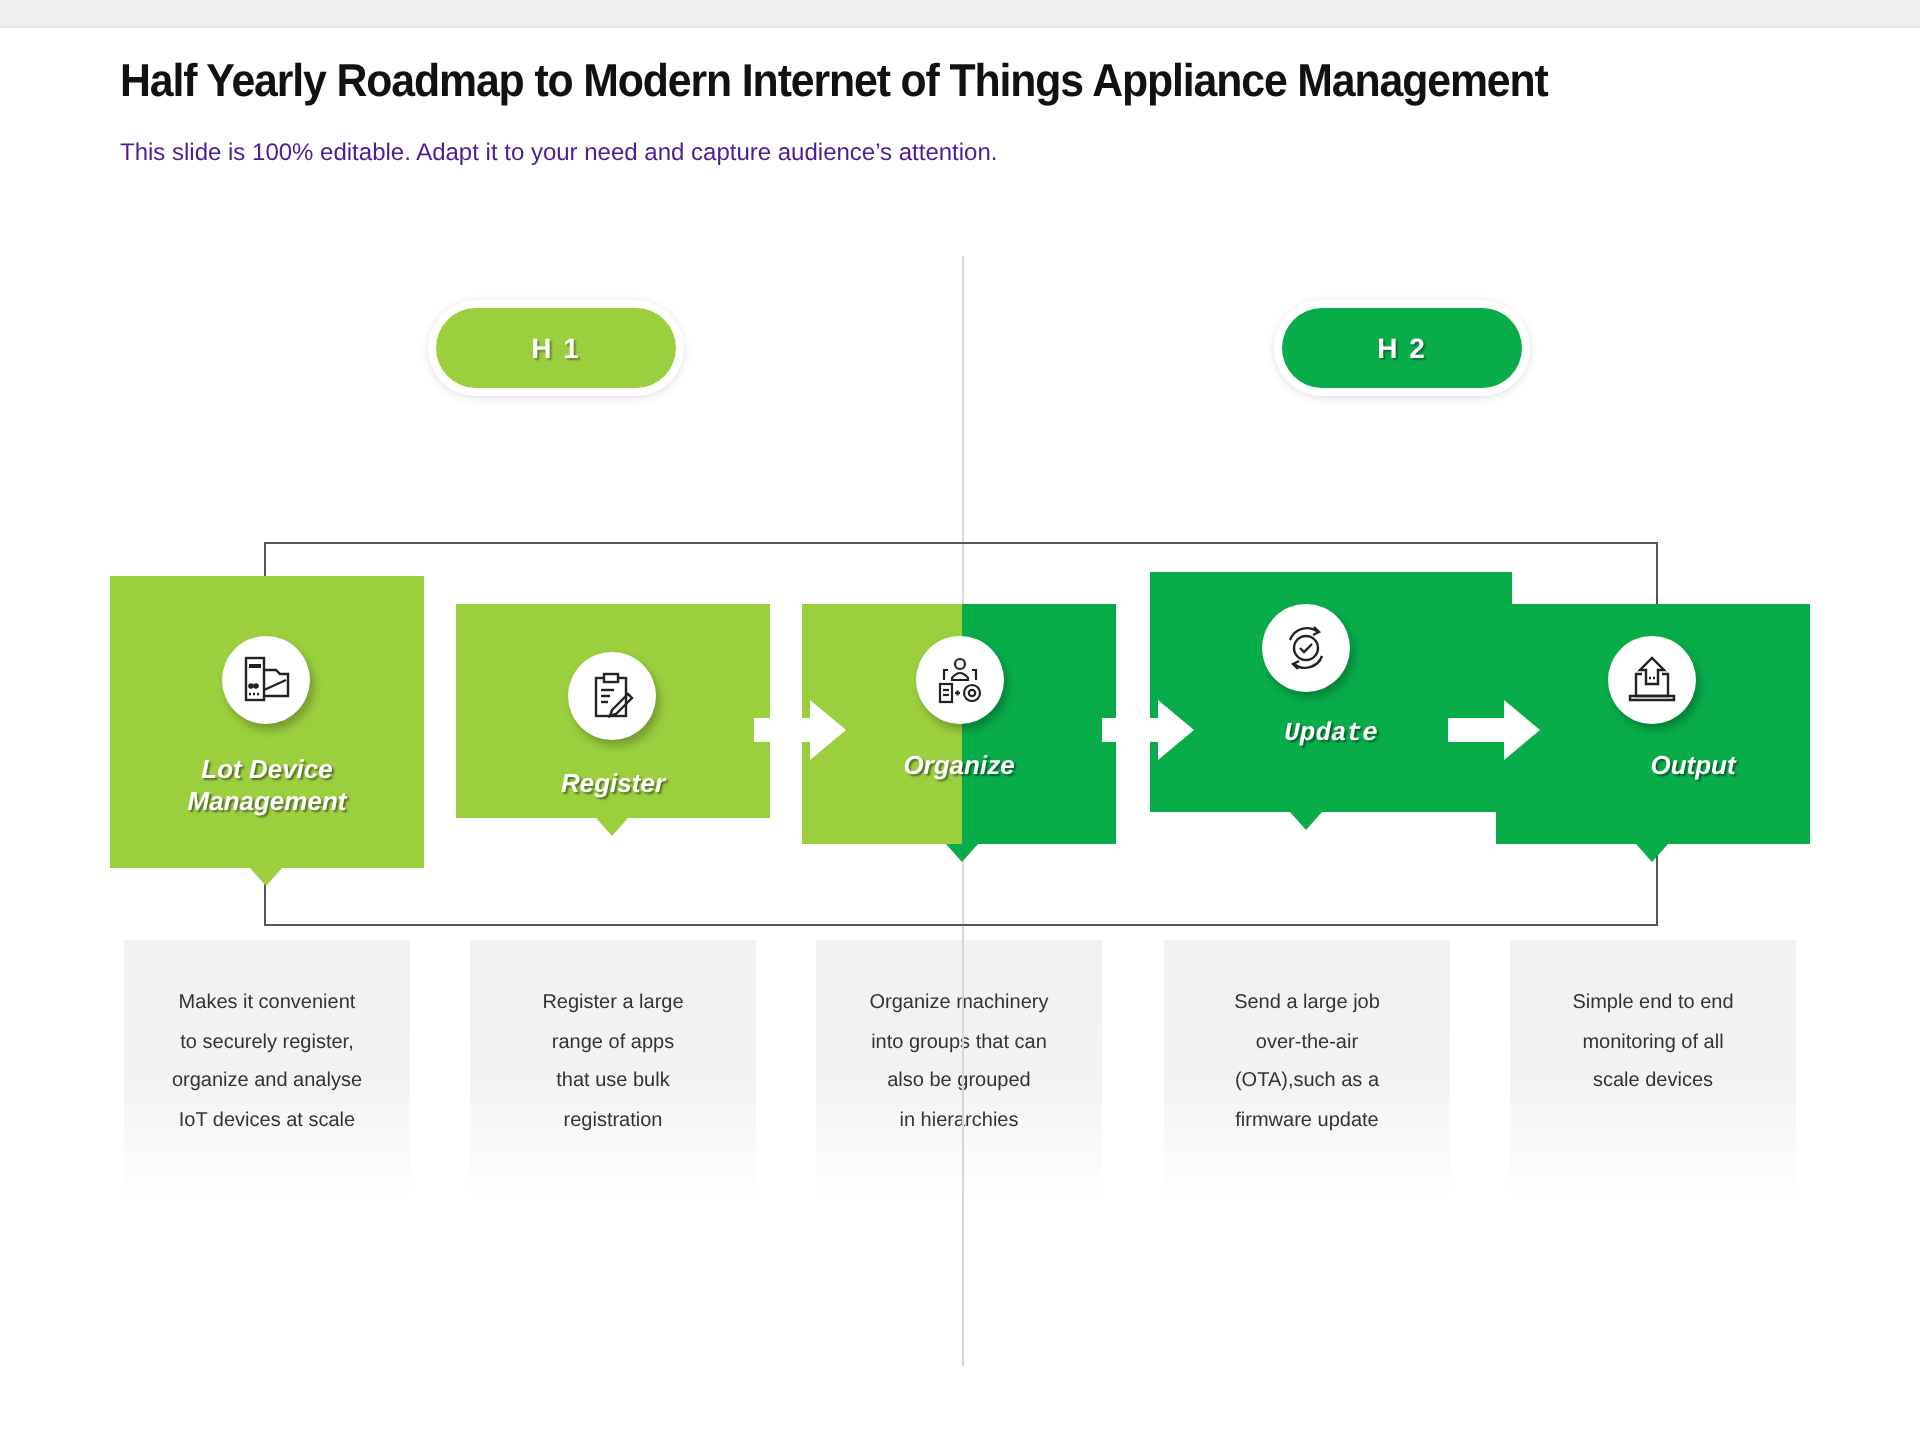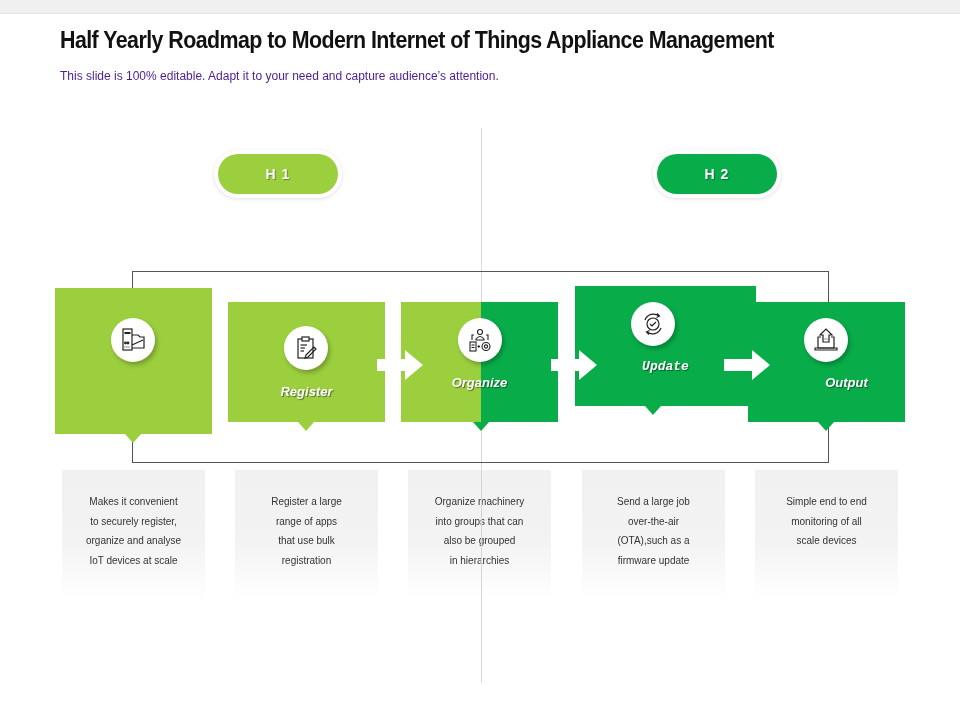--- a/index.html
+++ b/index.html
@@ -6,21 +6,21 @@
   html, body { width: 960px; height: 720px; background: #ffffff; overflow: hidden; }
   body { position: relative; font-family: "Liberation Sans", sans-serif; }
   .topband { position: absolute; left: 0; top: 0; width: 960px; height: 14px; background: #f0f0f0; border-bottom: 1px solid #e6e6e6; }
   .title { position: absolute; left: 60px; top: 27px; font-family: "Liberation Sans", sans-serif; font-weight: bold; font-size: 23px; color: #111; letter-spacing: -0.6px; transform: scaleX(0.93); transform-origin: left center; white-space: nowrap; }
   .subtitle { position: absolute; left: 60px; top: 69px; font-size: 12px; color: #4c1d95; white-space: nowrap; }
   .divider { position: absolute; left: 481px; top: 128px; width: 1px; height: 555px; background: #d9d9d9; }
   .pill { position: absolute; top: 150px; width: 128px; height: 48px; border-radius: 24px; background: #ffffff; box-shadow: 0 1px 4px rgba(0,0,0,0.12); }
   .pill-inner { position: absolute; left: 4px; top: 4px; right: 4px; bottom: 4px; border-radius: 20px; display: flex; align-items: center; justify-content: center; color: #ffffff; font-weight: bold; font-size: 14px; text-shadow: 1px 1px 1px rgba(0,0,0,0.35); letter-spacing: 1px; }
   .pill-h1 { left: 214px; }
   .pill-h1 .pill-inner { background: #9bcf3e; }
-  .pill-h2 { left: 653px; }
+  .pill-h2 { left: 637px; }
   .pill-h2 .pill-inner { background: #08ad4a; }
   .frame { position: absolute; left: 132px; top: 271px; width: 697px; height: 192px; border: 1px solid #555; }
   .step { position: absolute; color: #fff; }
   .step .notch { position: absolute; bottom: -9px; width: 0; height: 0; border-left: 8px solid transparent; border-right: 8px solid transparent; }
   .icon-circle { position: absolute; width: 44px; height: 44px; border-radius: 50%; background: #fff; box-shadow: 2px 3px 4px rgba(0,0,0,0.25); display: flex; align-items: center; justify-content: center; }
   .icon-circle svg { width: 28px; height: 28px; }
   .step-label { position: absolute; left: 0; right: 0; text-align: center; font-weight: bold; font-style: italic; font-size: 13px; line-height: 16px; color: #fff; text-shadow: 1px 1px 1px rgba(0,0,0,0.45); }
   .green-light { background: #9bcf3e; }
   .green-dark { background: #08ad4a; }
   .arrow { position: absolute; width: 46px; height: 30px; }
@@ -51,24 +51,26 @@
     <svg viewBox="0 0 28 28" fill="none" stroke="#222" stroke-width="1.2">
       <rect x="4" y="3" width="9" height="21"></rect>
       <line x1="5.5" y1="7" x2="11.5" y2="7" stroke-width="2"></line>
       <circle cx="6.5" cy="17" r="0.8" fill="#222"></circle>
       <circle cx="9" cy="17" r="0.8" fill="#222"></circle>
       <line x1="5.5" y1="21" x2="11.5" y2="21" stroke-dasharray="1 1"></line>
       <path d="M13 9 h6 l2 2 h4 v11 h-12"></path>
       <line x1="13" y1="19" x2="24" y2="14"></line>
     </svg>
   </div>
+  <div class="step-label" style="top:89px; white-space:pre-line;">Lot Device
+Management</div>
   <div class="notch" style="left:70px; border-top:9px solid #9bcf3e;"></div>
 </div>
 
-<div class="step green-light" style="left:228px; top:302px; width:157px; height:120px;">
+<div class="step green-light" style="left:228px; top:302px; width:157px; height:107px;">
   <div class="icon-circle" style="left:56px; top:24px;">
     <svg viewBox="0 0 28 28" fill="none" stroke="#222" stroke-width="1.2">
       <rect x="6" y="5" width="15" height="19"></rect>
       <rect x="10" y="3" width="7" height="4" fill="#fff"></rect>
       <line x1="8.5" y1="11" x2="15" y2="11"></line>
       <line x1="8.5" y1="14" x2="13" y2="14"></line>
       <line x1="8.5" y1="17" x2="12" y2="17"></line>
       <path d="M14 21 l8 -8 l2 2 l-8 8 l-3 1 z"></path>
     </svg>
   </div>

